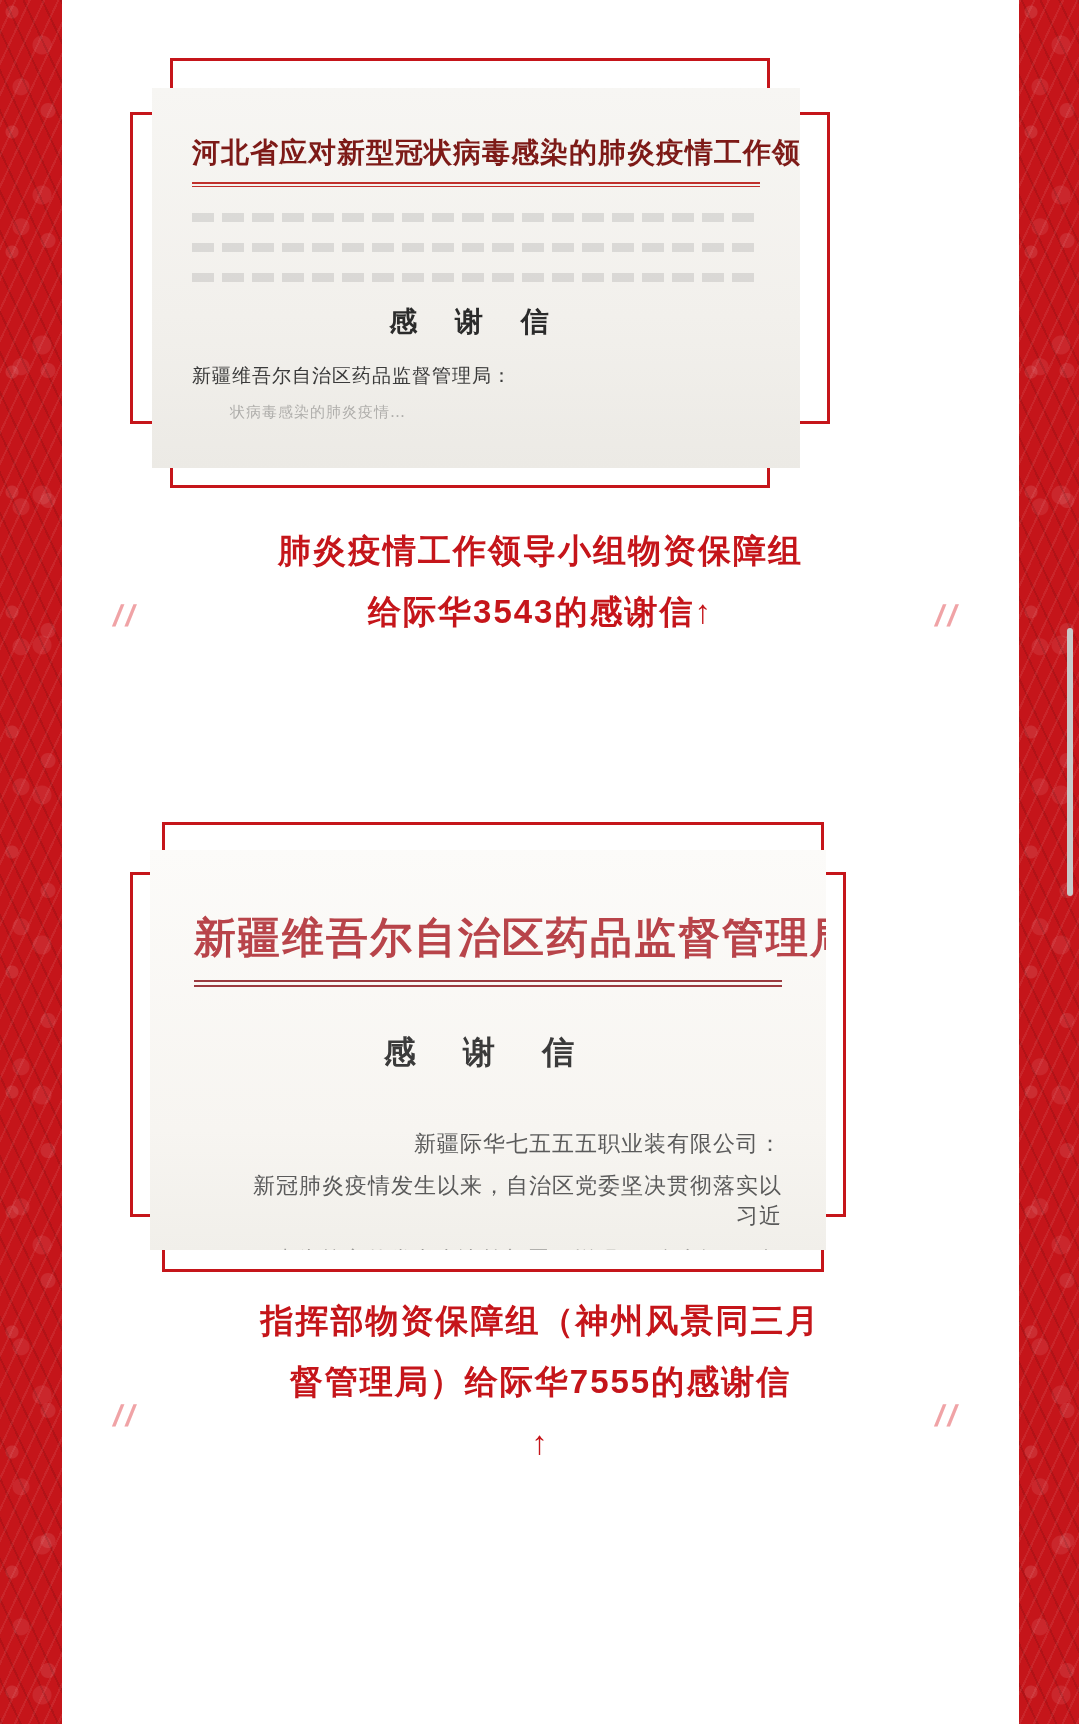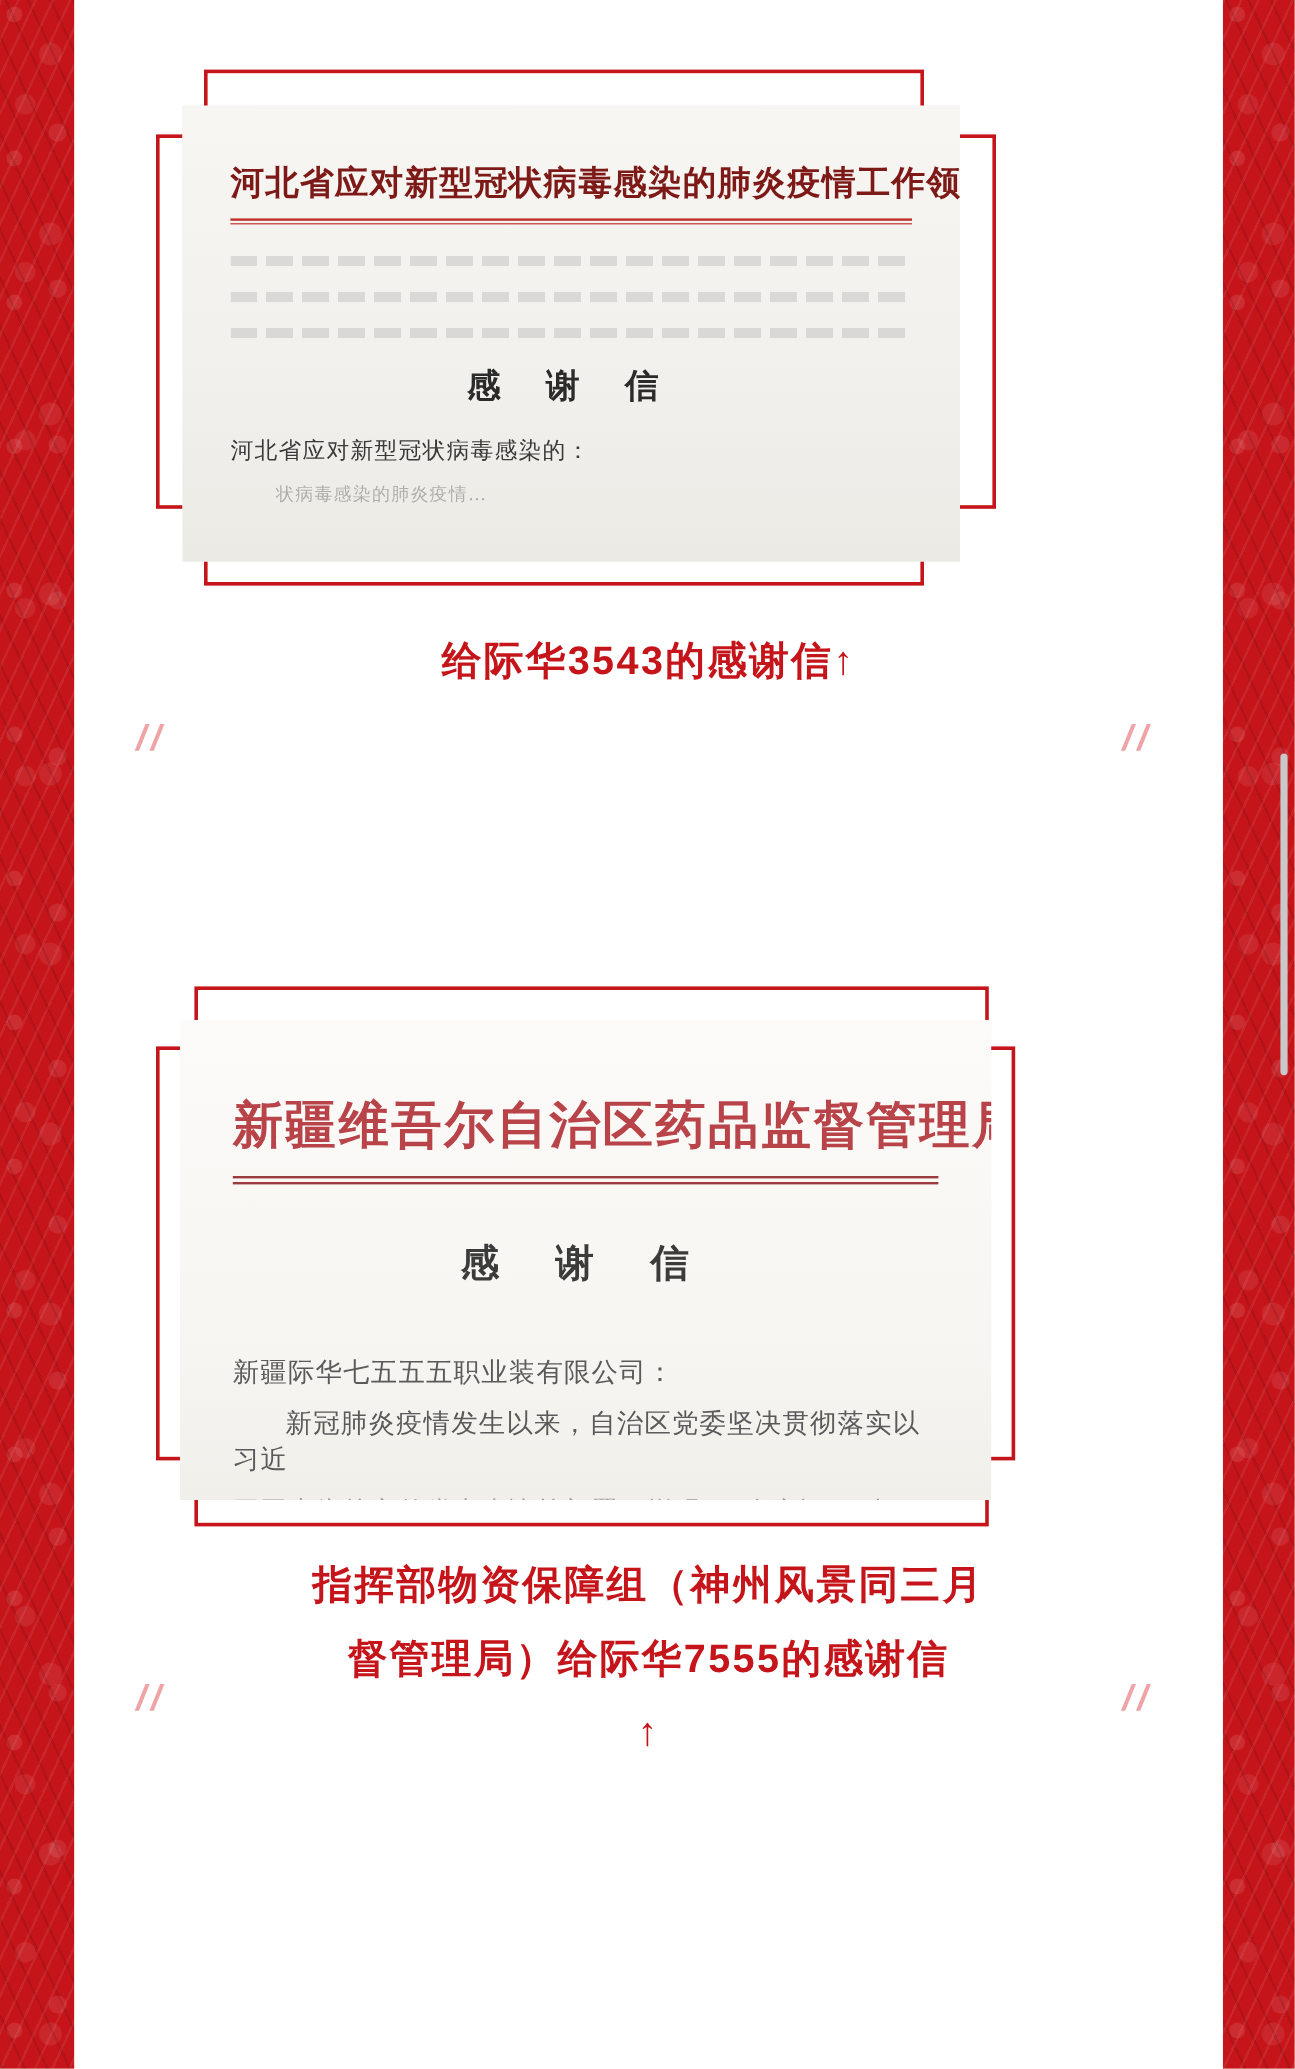--- a/index.html
+++ b/index.html
@@ -150,20 +150,21 @@
     font-size: 32px;
     letter-spacing: 18px;
     color: #3b3b3b;
     margin-top: 44px;
   }
   .body2 {
     font-family: "DejaVu Serif", "Liberation Serif", serif;
     font-size: 22px;
     color: #5a5a5a;
     letter-spacing: 1px;
+    text-align: right;
   }
   .body2.l1 { margin-top: 54px; }
   .body2.l2 { margin-top: 12px; text-indent: 44px; }
   .body2.l3 { margin-top: 14px; text-indent: 0; opacity: .55; }
 
   
   .caption {
     position: relative;
     text-align: center;
     color: #c5151a;
@@ -203,28 +204,29 @@
 
       <div class="frame-outer" style="left:108px; top:58px; width:600px; height:430px;"></div>
       <div class="frame-inner" style="left:68px; top:112px; width:700px; height:312px;"></div>
 
       <div class="photo" style="left:90px; top:88px; width:648px; height:380px;">
         <div class="photo-inner letter1">
           <div class="letter-title1">河北省应对新型冠状病毒感染的肺炎疫情工作领导小组物资保障组</div>
           <div class="rule-double"></div>
           <div class="ghost-lines"></div>
           <div class="ganxiexin">感 谢 信</div>
-          <div class="body-line">河北省应对新型冠状病毒感染的：</div>
+          <div class="body-line">新疆维吾尔自治区药品监督管理局：</div>
           <div class="fade-line" style="opacity:.35;">状病毒感染的肺炎疫情…</div>
         </div>
       </div>
 
       <div class="caption" style="position:absolute; left:0; top:520px; width:957px;">
         <div class="slashes" style="left:52px; top:68px;">//</div>
         <div class="slashes" style="right:58px; top:68px;">//</div>
+        <div>肺炎疫情工作领导小组物资保障组</div>
         <div>给际华3543的感谢信↑</div>
       </div>
     </div>
 
     <div class="section">
 
       <div class="frame-outer" style="left:100px; top:822px; width:662px; height:450px;"></div>
       <div class="frame-inner" style="left:68px; top:872px; width:716px; height:345px;"></div>
 
       <div class="photo" style="left:88px; top:850px; width:676px; height:400px;">

